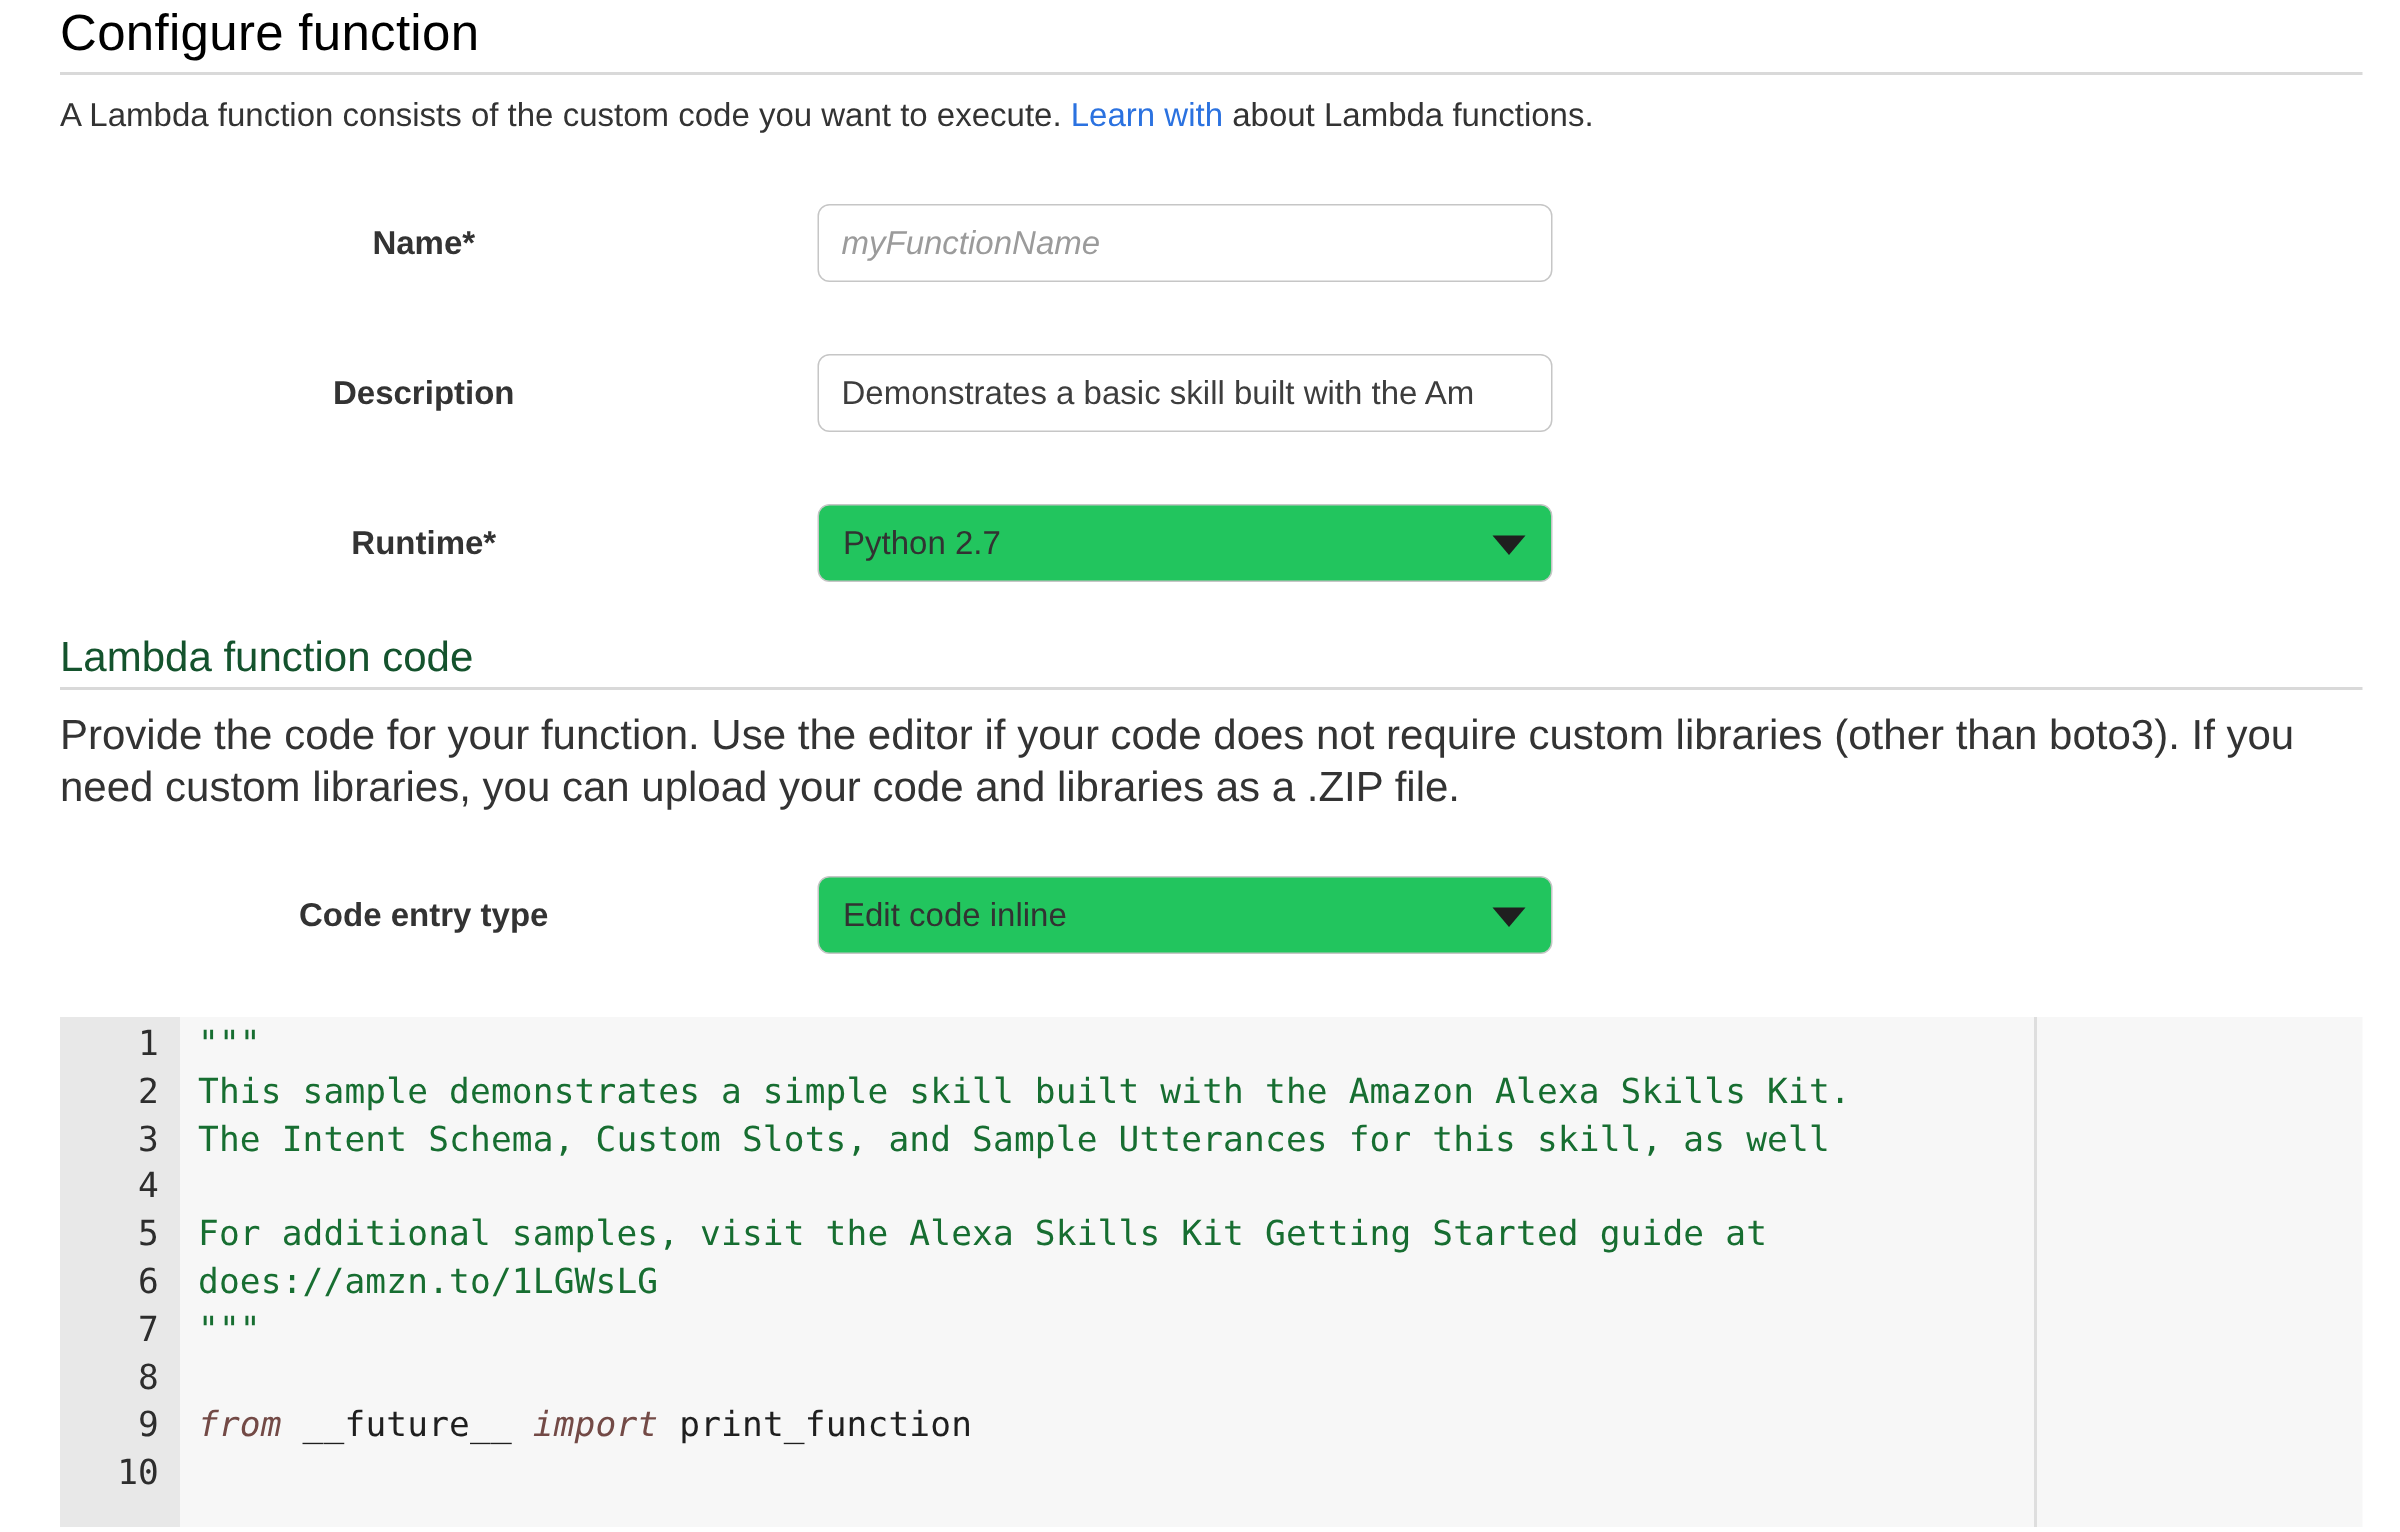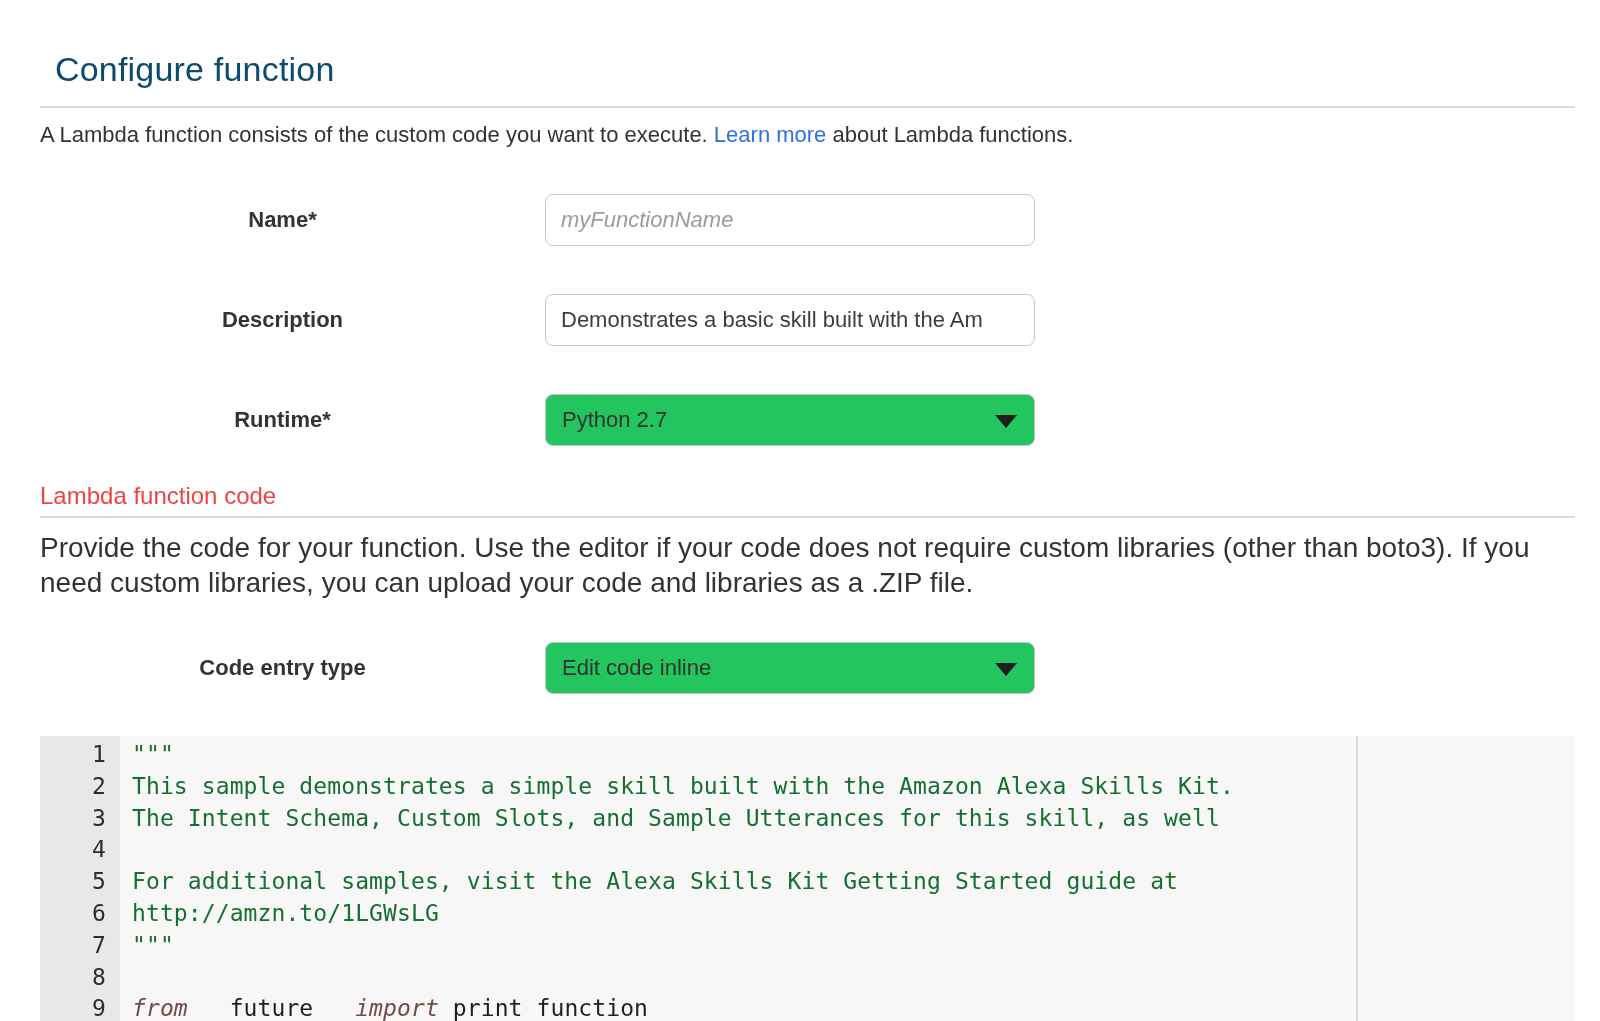--- a/index.html
+++ b/index.html
@@ -11,22 +11,22 @@
   }
   *{box-sizing:border-box;}
   html,body{margin:0;padding:0;}
   body{
     width:1600px;height:1021px;overflow:hidden;background:#ffffff;
     font-family:"Liberation Sans", sans-serif;color:#333333;
   }
   .container{padding:0 25px 0 40px;}
 
   h1.page-title{
-    margin:15px;padding-top:32px;font-size:34px;line-height:44px;
-    font-weight:400;color:#0c4a6e;letter-spacing:0.2px;
+    margin:0;padding-top:0;font-size:34px;line-height:44px;
+    font-weight:400;color:#000000;letter-spacing:0.2px;
   }
   hr.divider{
     border:none;border-top:2px solid #d9d9d9;margin:4px 0 0 0;
   }
   p.intro{margin:14px 0 0;font-size:22px;line-height:26px;color:#333;}
   a.learn-more{color:var(--link);text-decoration:none;cursor:pointer;}
 
   .form-block{margin-top:46px;}
   .form-row{
     display:grid;grid-template-columns:485px 490px;column-gap:20px;
@@ -47,21 +47,21 @@
     border-radius:8px;background:#22c55e;display:flex;align-items:center;
     padding:0 48px 0 16px;font-size:22px;color:#323232;cursor:pointer;
   }
   .caret{
     position:absolute;right:17px;top:50%;transform:translateY(-38%);
     width:0;height:0;border-left:11px solid transparent;
     border-right:11px solid transparent;border-top:13px solid #1f1f1f;
   }
 
   h2.section-title{
-    margin:34px 0 0;font-size:24px;line-height:32px;font-weight:400;color:#ef4444;
+    margin:34px 0 0;font-size:28px;line-height:32px;font-weight:400;color:#14532d;
   }
   p.section-desc{margin:12px 0 0;font-size:28px;line-height:35px;color:#333;}
   .code-entry-row{margin-top:42px;margin-bottom:0;}
 
   .editor{
     position:relative;margin-top:42px;height:340px;display:flex;
     background:var(--editor-bg);overflow:hidden;
     font-family:"DejaVu Sans Mono", monospace;font-size:23px;letter-spacing:0.1px;
   }
   .gutter{
@@ -79,21 +79,21 @@
   }
 </style>
 </head>
 <body>
 
 <div class="container">
 
   <h1 class="page-title">Configure function</h1>
   <hr class="divider">
 
-  <p class="intro"><span>A Lambda function consists of the custom code you want to execute. </span><a class="learn-more">Learn more</a><span> about Lambda functions.</span></p>
+  <p class="intro"><span>A Lambda function consists of the custom code you want to execute. </span><a class="learn-more">Learn with</a><span> about Lambda functions.</span></p>
 
   <div class="form-block">
 
     <div class="form-row">
       <div class="field-label">Name*</div>
       <input class="textbox" type="text" placeholder="myFunctionName" style="">
     </div>
 
     <div class="form-row">
       <div class="field-label">Description</div>
@@ -136,20 +136,20 @@
         <div class="ln">9</div>
         <div class="ln">10</div>
       </div>
     <div class="code-area">
       <div class="print-margin"></div>
     <div class="line"><span class="tok-string">"""</span></div>
         <div class="line"><span class="tok-string">This sample demonstrates a simple skill built with the Amazon Alexa Skills Kit.</span></div>
         <div class="line"><span class="tok-string">The Intent Schema, Custom Slots, and Sample Utterances for this skill, as well</span></div>
         <div class="line"></div>
         <div class="line"><span class="tok-string">For additional samples, visit the Alexa Skills Kit Getting Started guide at</span></div>
-        <div class="line"><span class="tok-string">http://amzn.to/1LGWsLG</span></div>
+        <div class="line"><span class="tok-string">does://amzn.to/1LGWsLG</span></div>
         <div class="line"><span class="tok-string">"""</span></div>
         <div class="line"></div>
         <div class="line"><span class="tok-keyword">from</span><span class="tok-plain"> __future__ </span><span class="tok-keyword">import</span><span class="tok-plain"> print_function</span></div>
       </div>
   </div>
 
 </div>
 
 </body></html>

